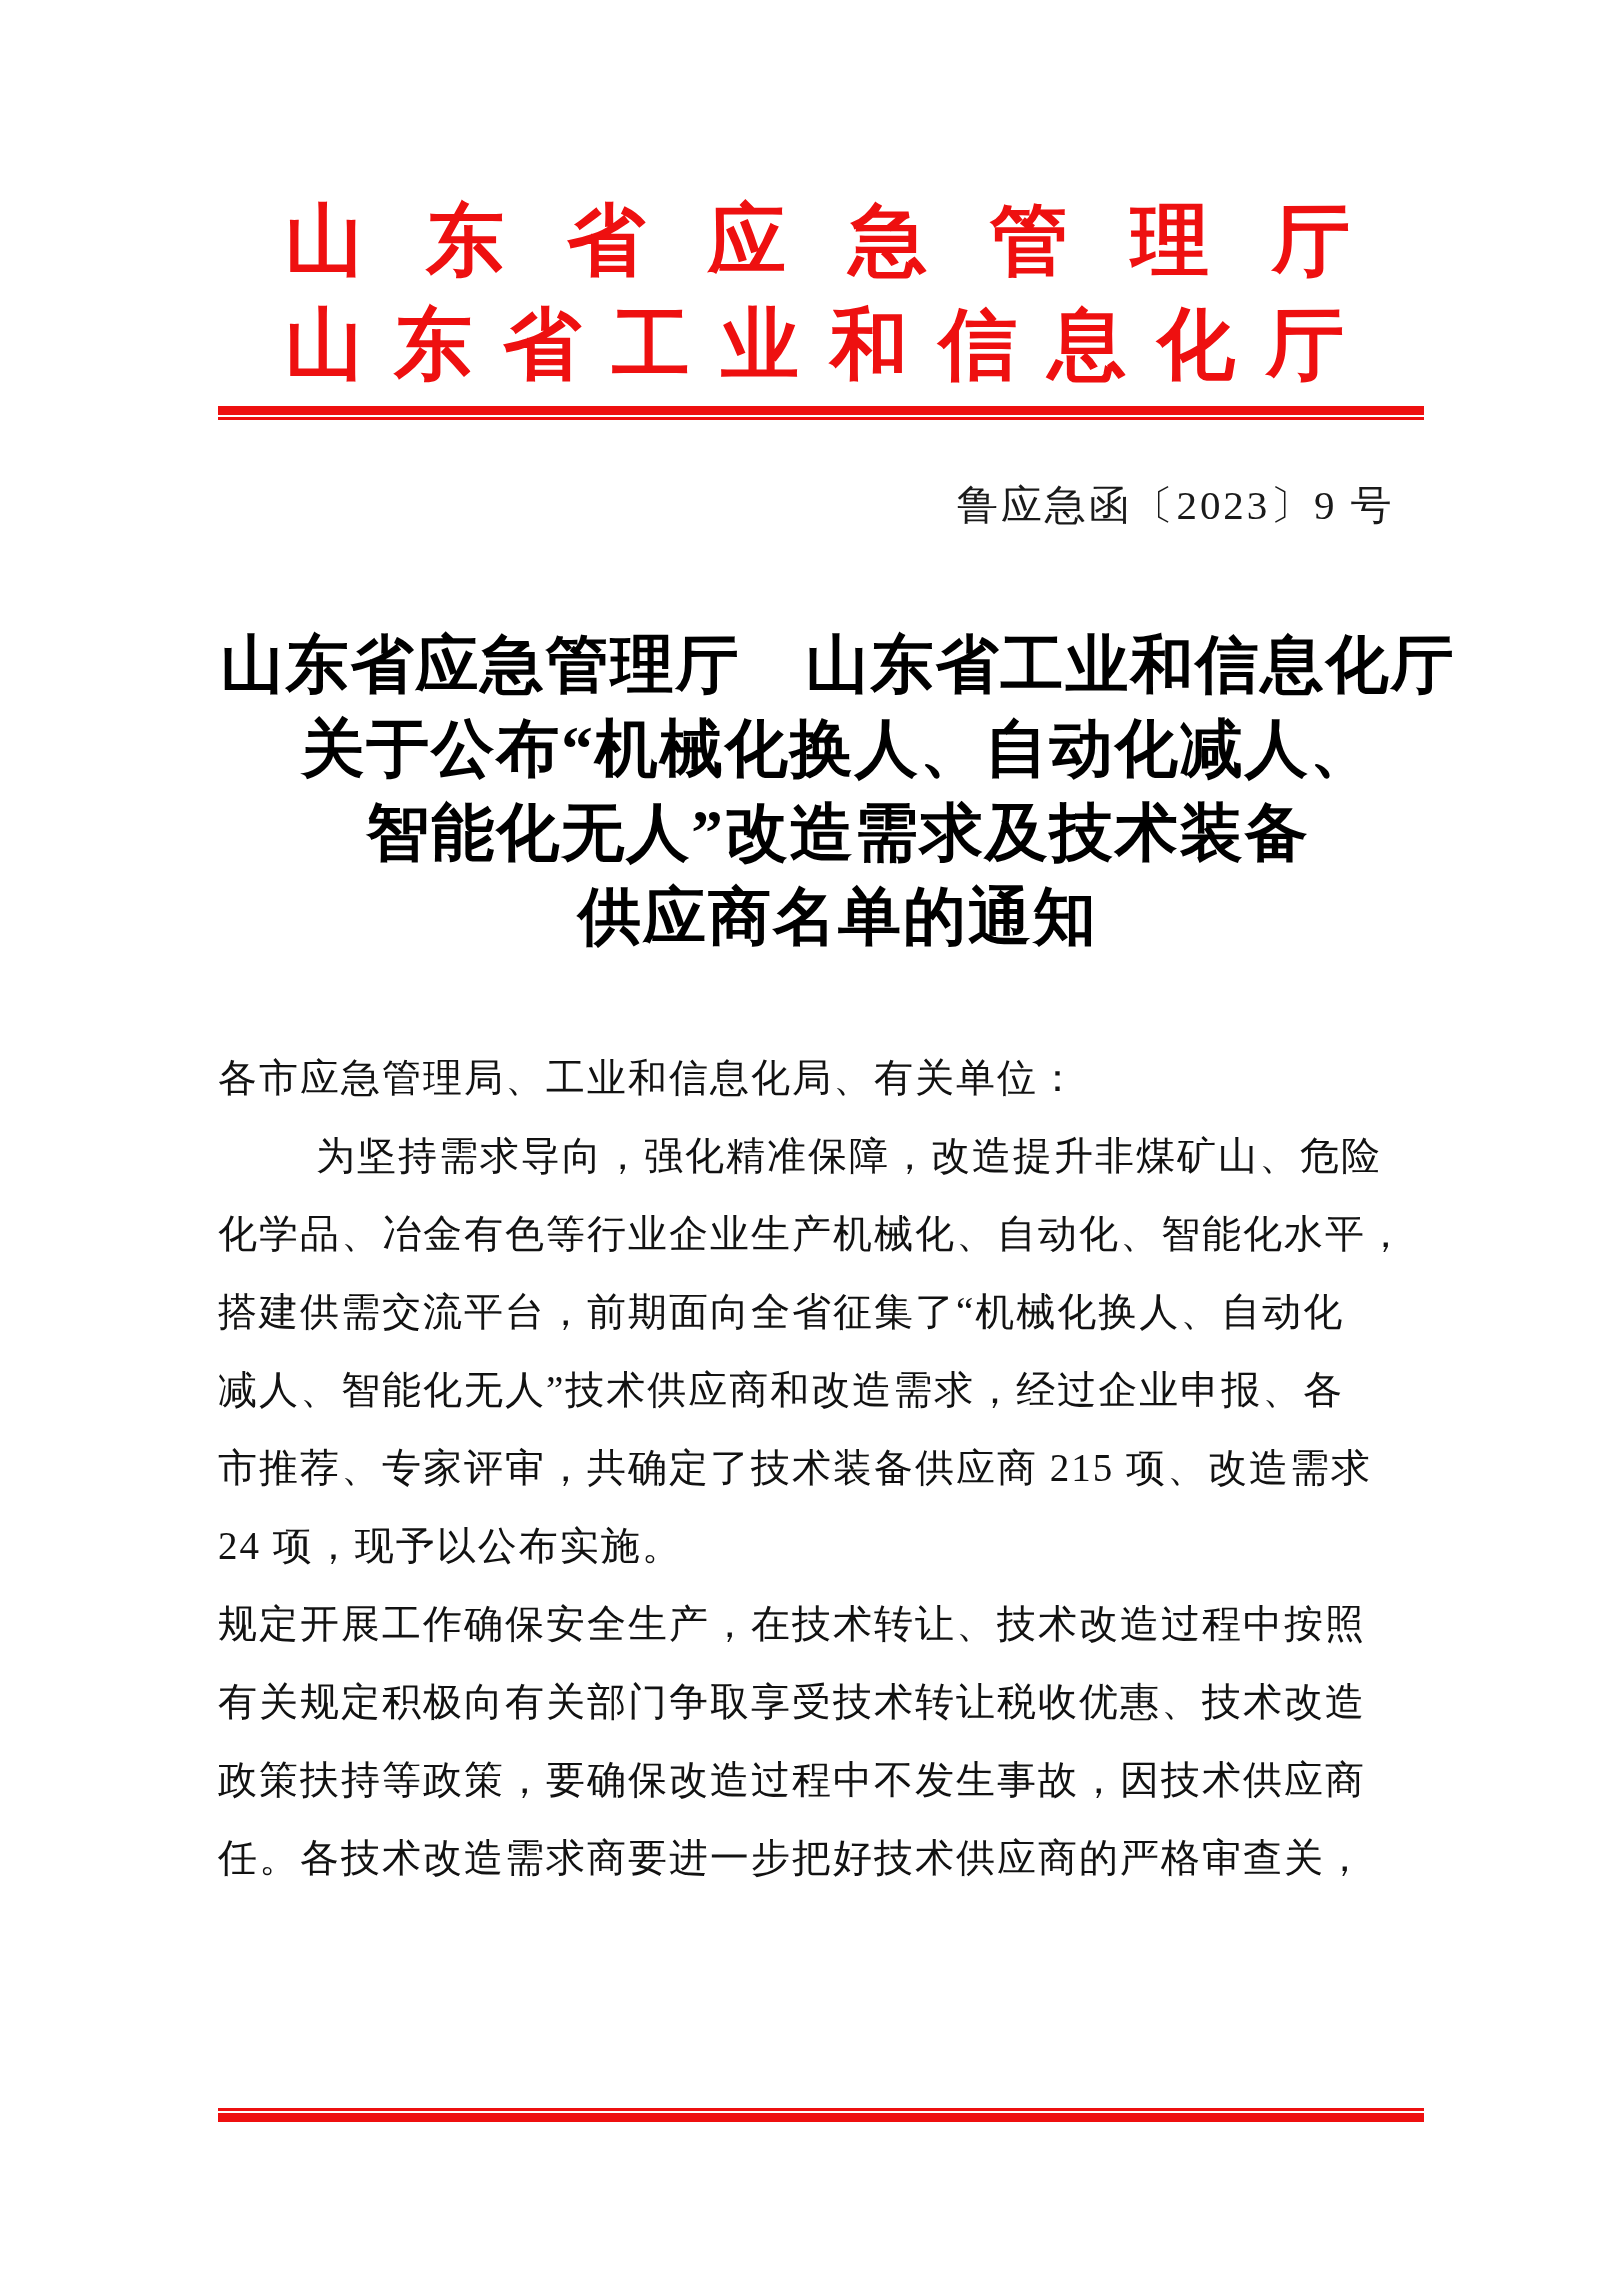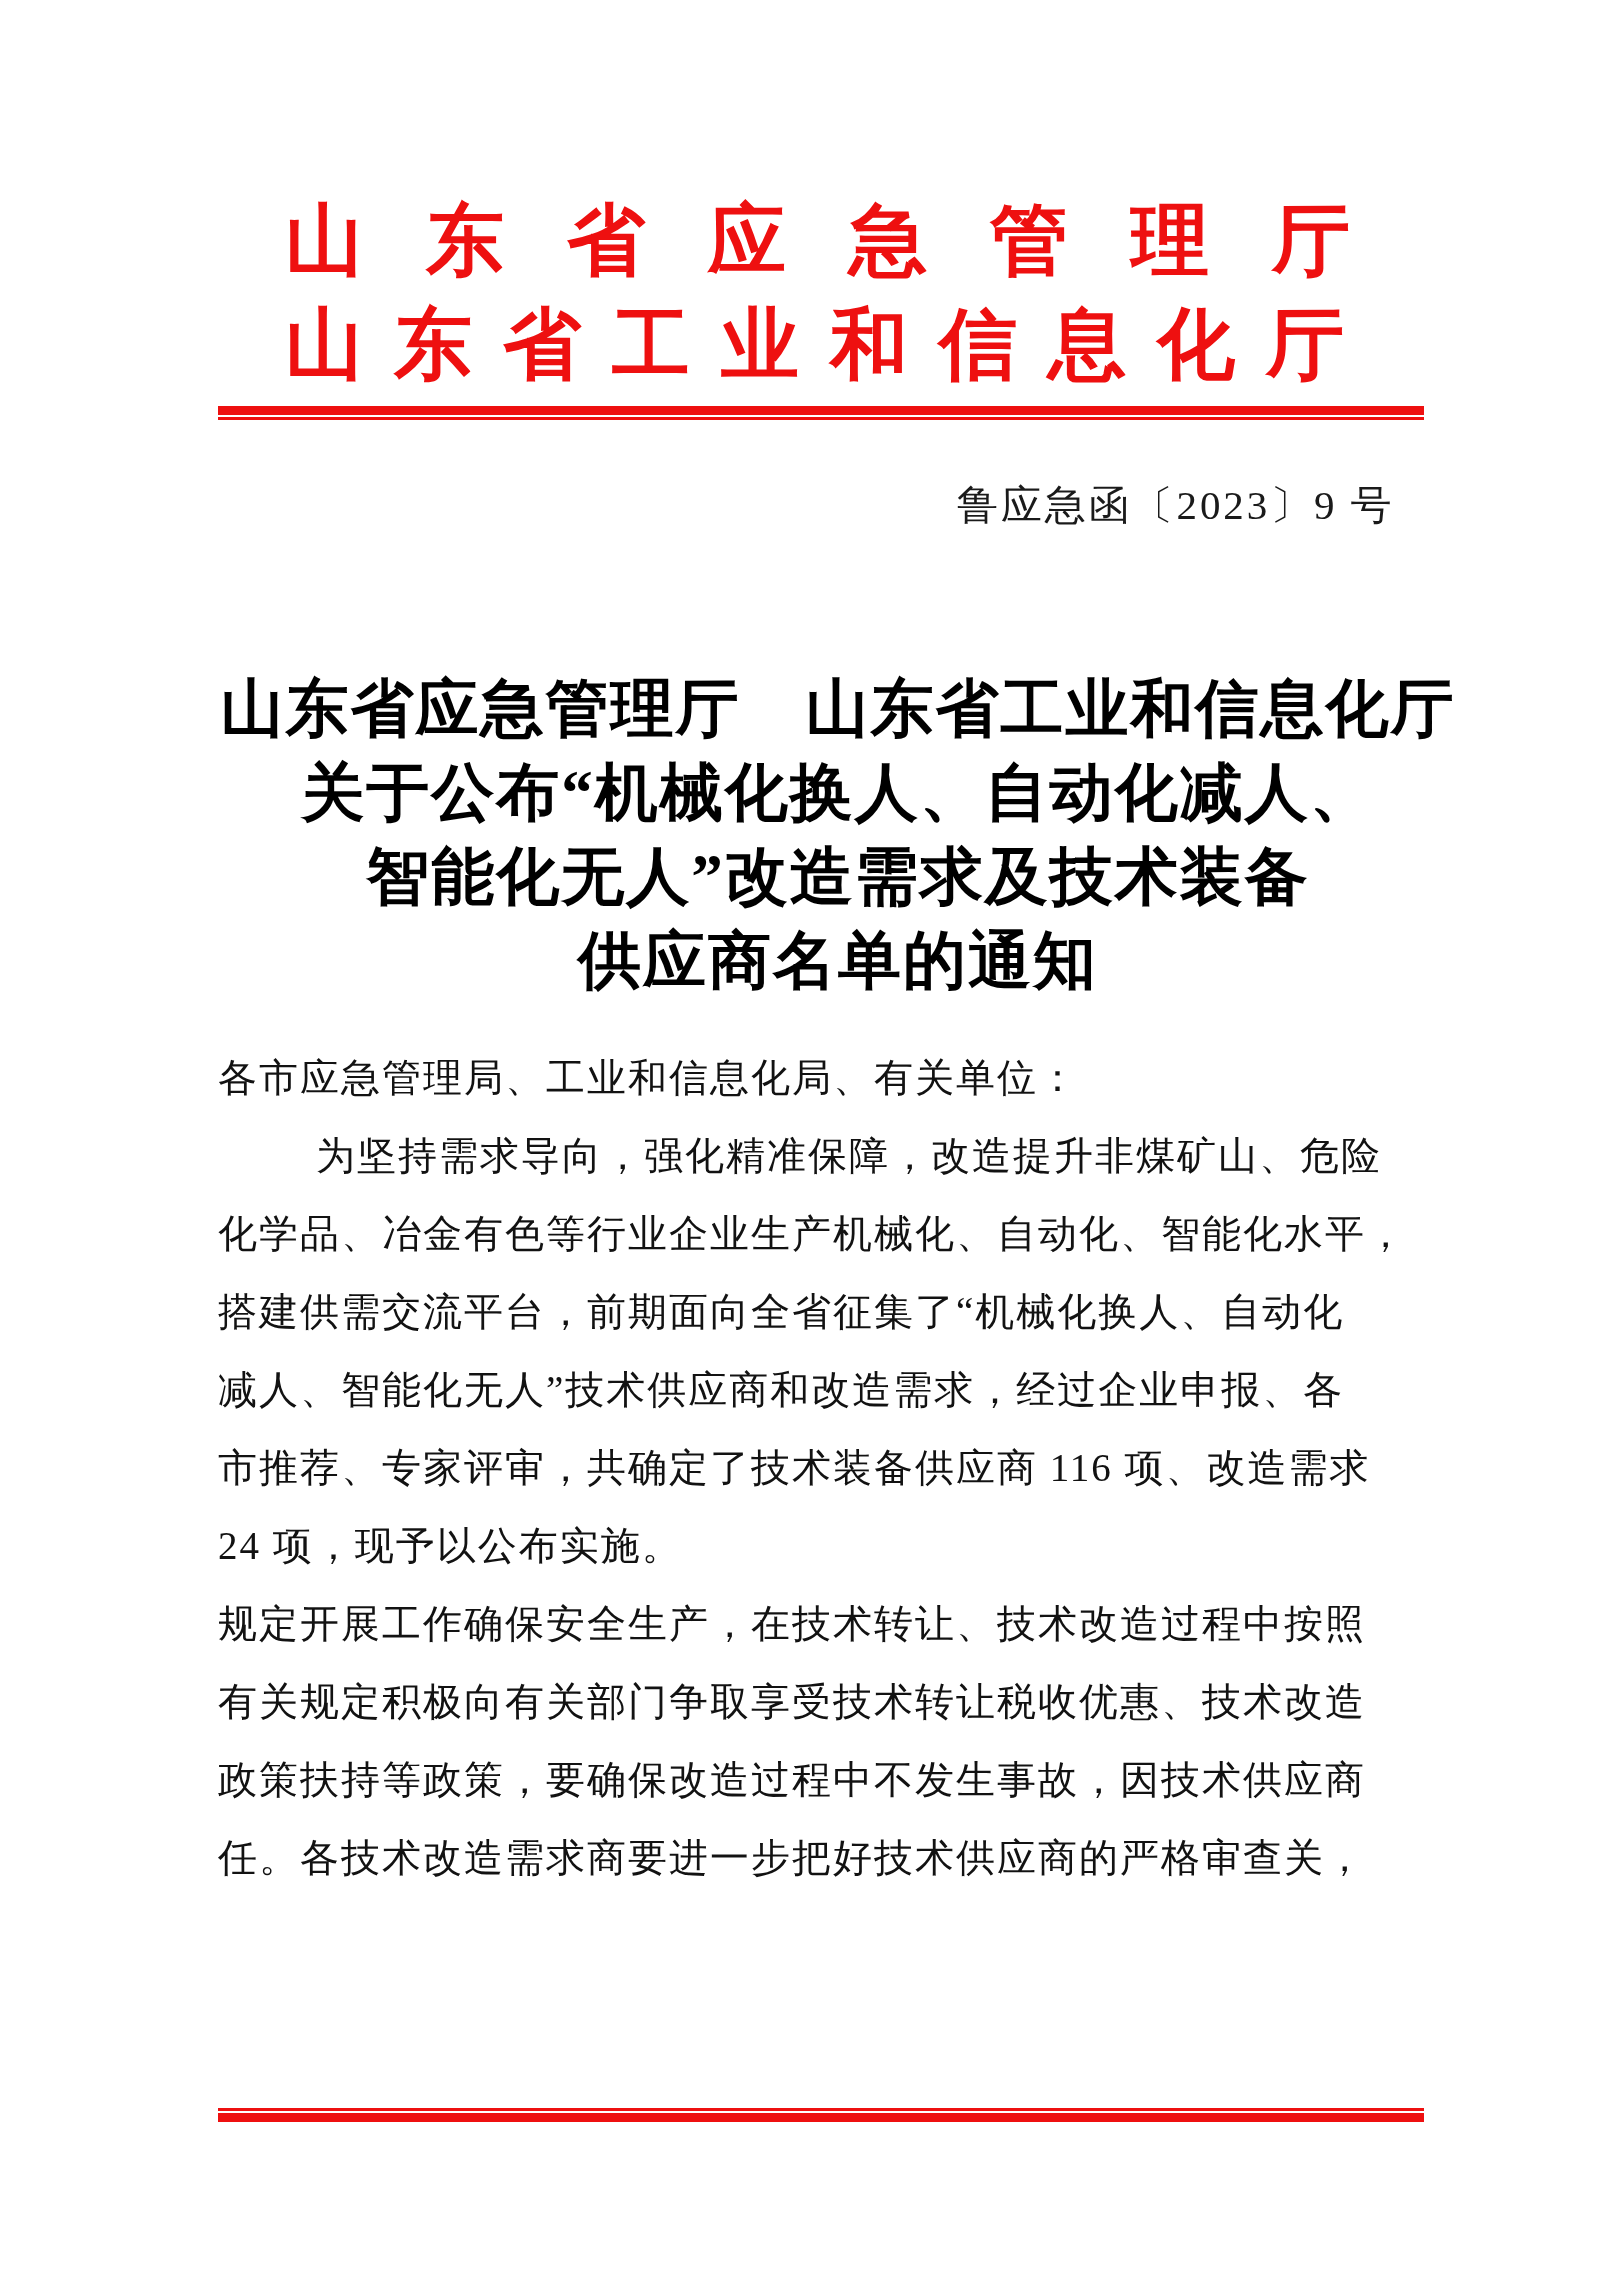--- a/index.html
+++ b/index.html
@@ -49,21 +49,20 @@
   .title-block {
     position: absolute;
     top: 623px;
     left: 0;
     width: 1621px;
     padding-left: 55px;
     box-sizing: border-box;
     text-align: center;
     color: #000;
     font-weight: bold;
-    margin-top: 44px;
   }
   .t-line {
     font-size: 63px;
     line-height: 84px;
     letter-spacing: 2px;
     white-space: nowrap;
   }
 
   
   .body-block {
@@ -106,21 +105,21 @@
     <div class="t-line">智能化无人”改造需求及技术装备</div>
     <div class="t-line">供应商名单的通知</div>
   </div>
 
   <div class="body-block">
     <div class="b-line">各市应急管理局、工业和信息化局、有关单位：</div>
     <div class="b-line indent">为坚持需求导向，强化精准保障，改造提升非煤矿山、危险</div>
     <div class="b-line">化学品、冶金有色等行业企业生产机械化、自动化、智能化水平，</div>
     <div class="b-line">搭建供需交流平台，前期面向全省征集了“机械化换人、自动化</div>
     <div class="b-line">减人、智能化无人”技术供应商和改造需求，经过企业申报、各</div>
-    <div class="b-line">市推荐、专家评审，共确定了技术装备供应商 116 项、改造需求</div>
+    <div class="b-line">市推荐、专家评审，共确定了技术装备供应商 215 项、改造需求</div>
     <div class="b-line">24 项，现予以公布实施。</div>
     <div class="b-line">规定开展工作确保安全生产，在技术转让、技术改造过程中按照</div>
     <div class="b-line">有关规定积极向有关部门争取享受技术转让税收优惠、技术改造</div>
     <div class="b-line">政策扶持等政策，要确保改造过程中不发生事故，因技术供应商</div>
     <div class="b-line">任。各技术改造需求商要进一步把好技术供应商的严格审查关，</div>
   </div>
 
   <div class="sep sep-bottom">
     <div class="bar-thin"></div>
     <div class="bar-gap"></div>

